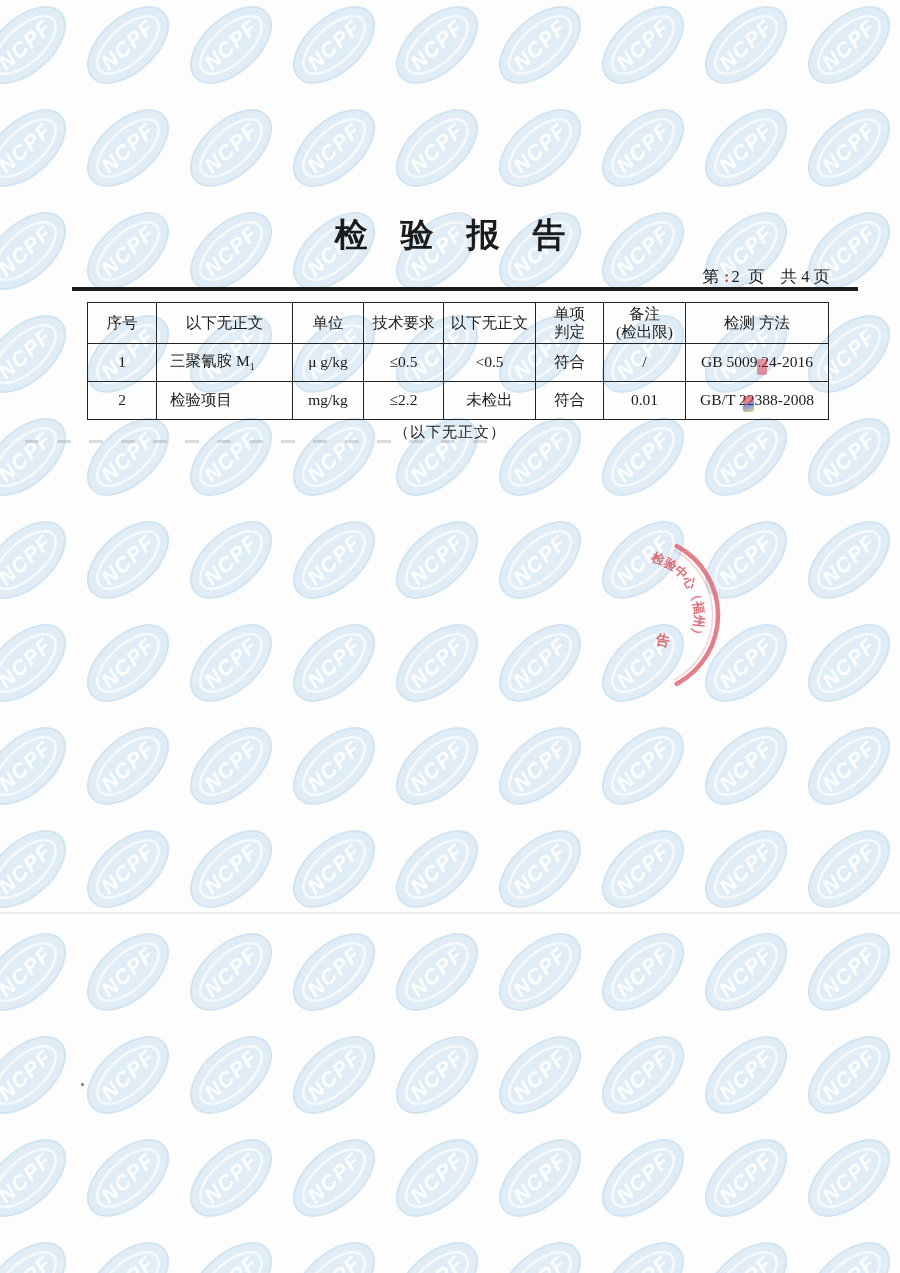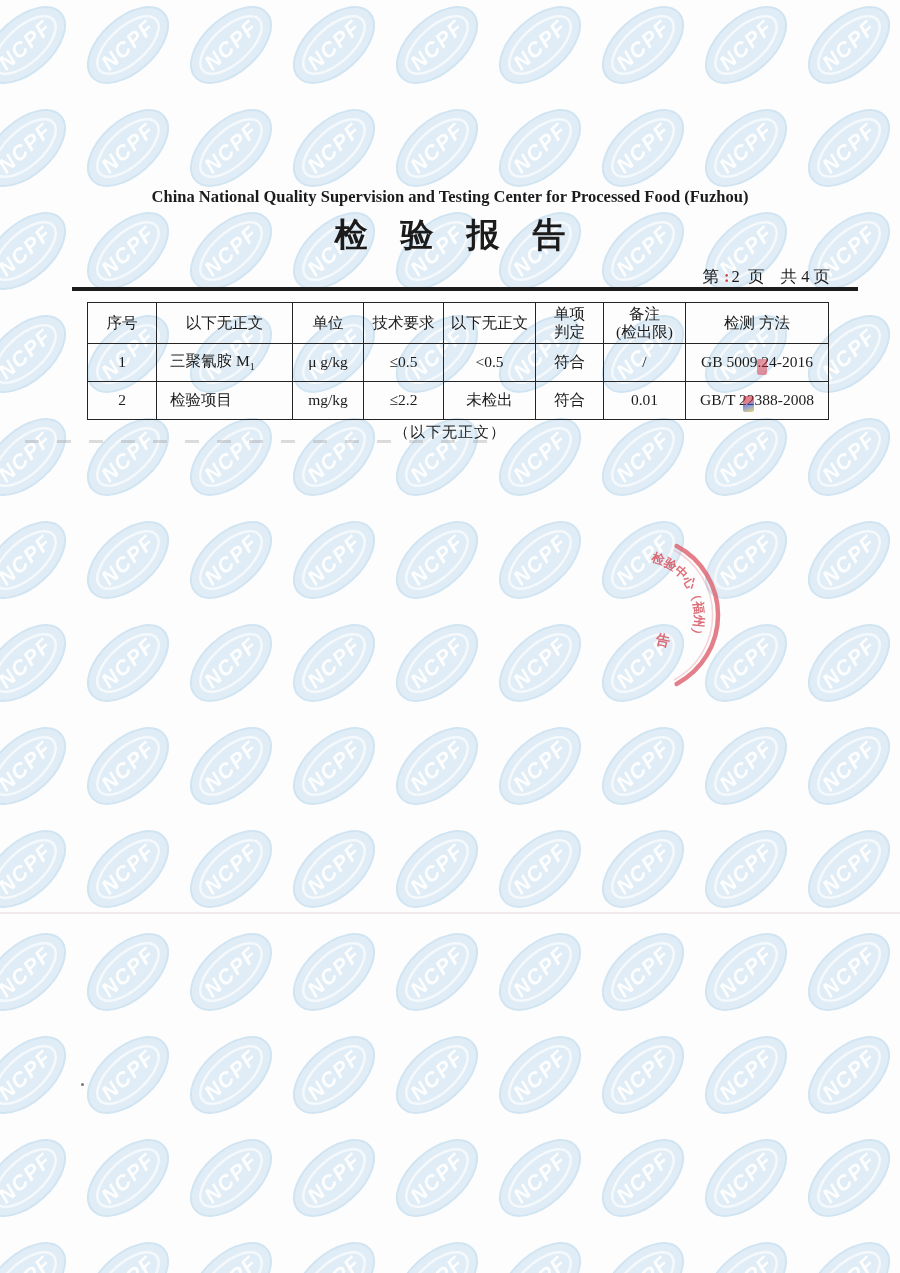--- a/index.html
+++ b/index.html
@@ -1240,21 +1240,20 @@
       <text transform="translate(129.7,68.2) rotate(70)">（</text>
       <text transform="translate(132.6,80.3) rotate(83)">福</text>
       <text transform="translate(132.7,92.7) rotate(96)">州</text>
       <text transform="translate(130,104.9) rotate(109)">）</text>
       <text transform="translate(100,117) rotate(12)" font-size="14">告</text>
     </g>
   </svg>
 
   <div class="content">
 
-    <div class="org-en">China National Quality Supervision and Testing Center for Processed Food (Fuzhou)</div>
     <div class="title-cn">检验报告</div>
 
     <div class="meta-page">
       <span>第</span><span class="red-colon">:</span><span>2</span>
       <span>页</span>
       <span style="margin-left:10px;">共 4 页</span>
     </div>
 
     <div class="rule"></div>
 

